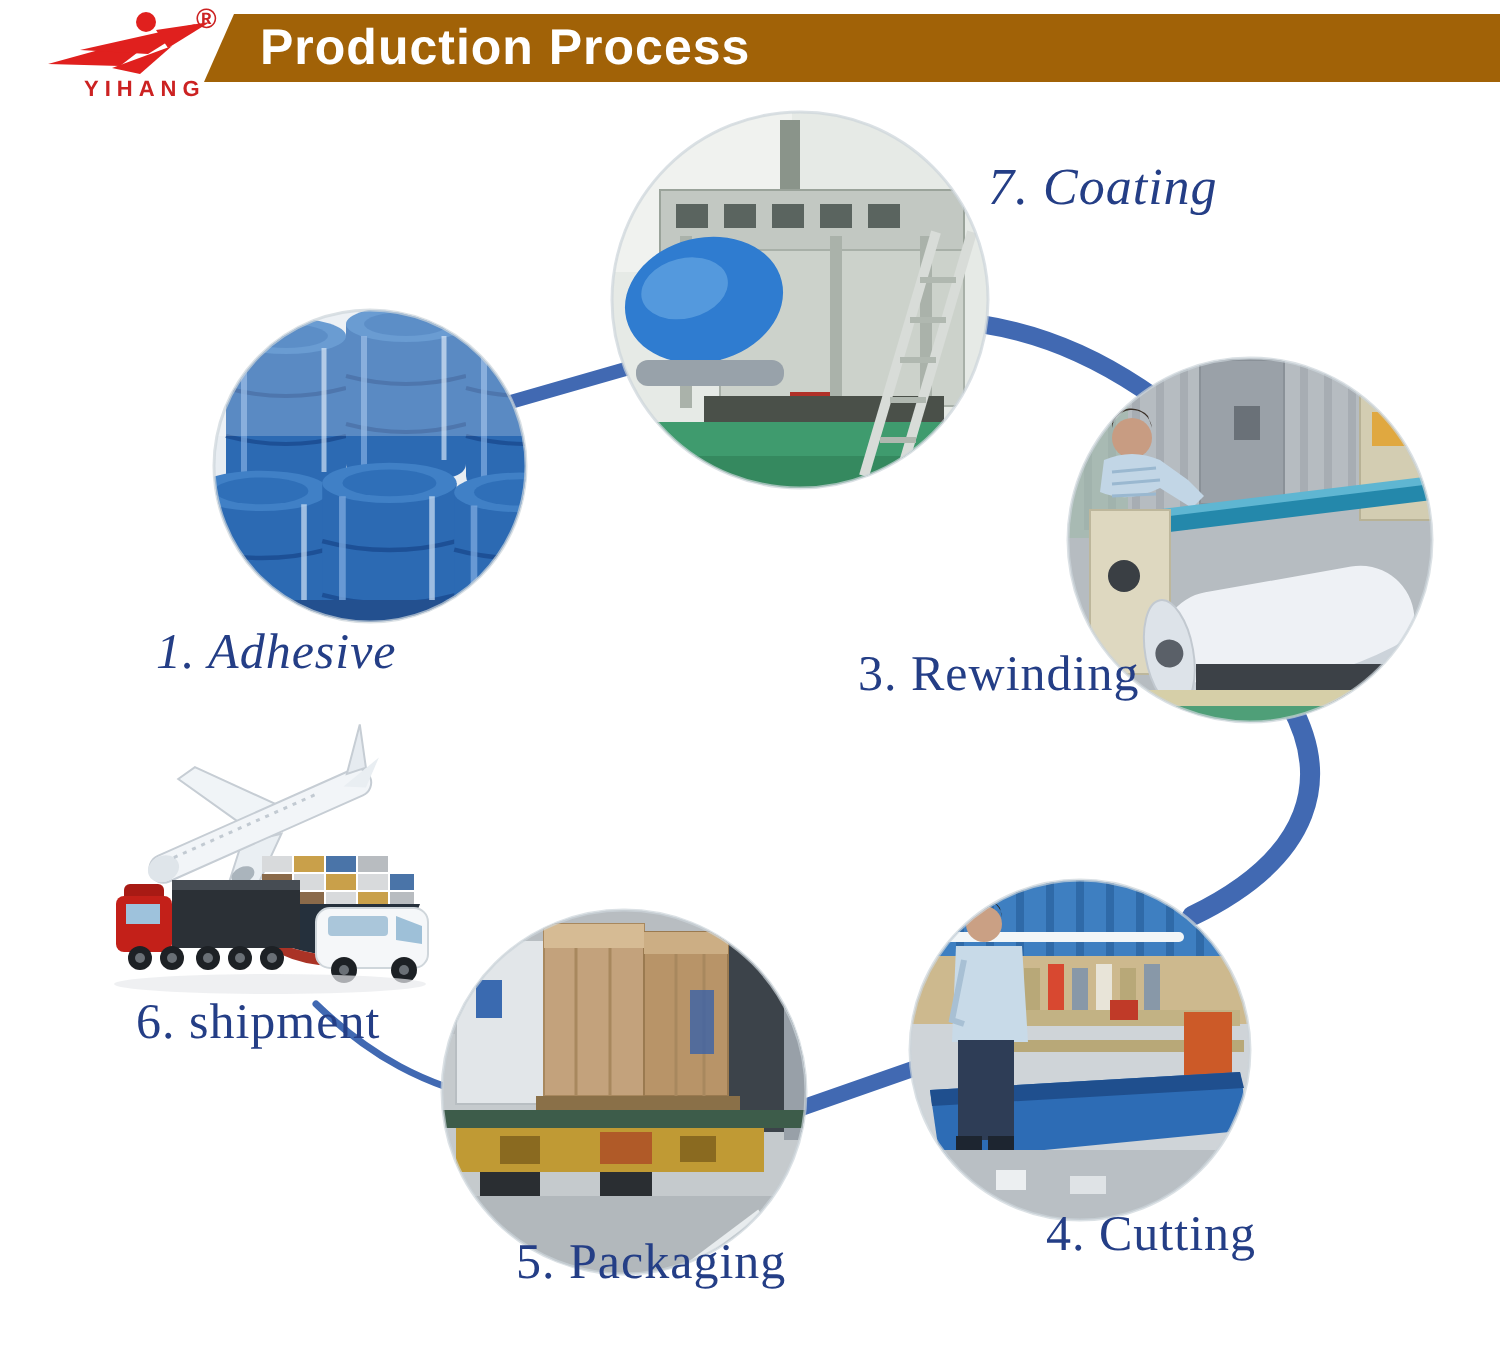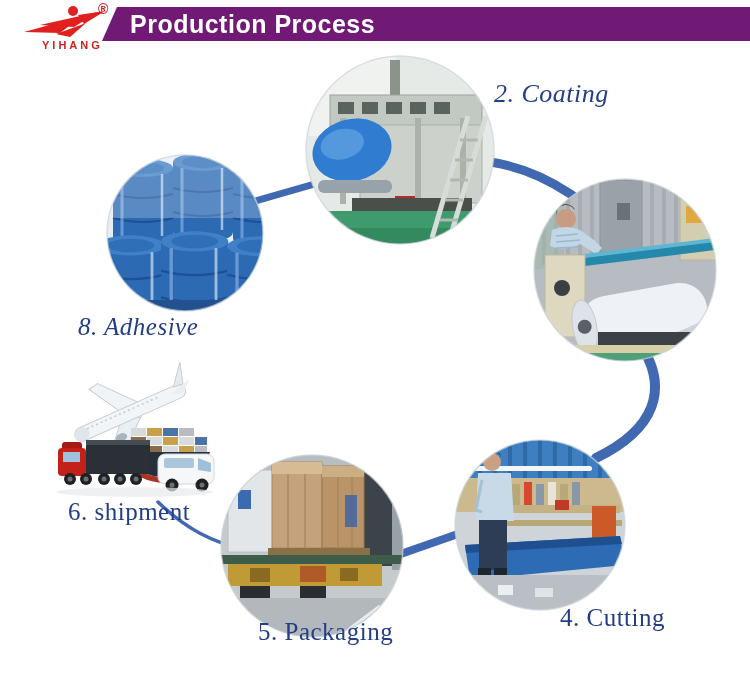--- a/index.html
+++ b/index.html
@@ -1,20 +1,20 @@
 <!DOCTYPE html>
 <html><head>
 <meta charset="utf-8">
 <style>
   html,body{margin:0;padding:0;background:#fff;}
   .stage{position:relative;width:750px;height:677px;background:#ffffff;overflow:hidden;
          font-family:"Liberation Sans",sans-serif;}
   
   .banner{position:absolute;left:102px;top:7px;width:648px;height:34px;
-          background:#701a75;clip-path:polygon(15px 0,100% 0,100% 100%,0 100%);}
+          background:#a16207;clip-path:polygon(15px 0,100% 0,100% 100%,0 100%);}
   .banner span{display:block;padding-left:28px;line-height:34px;color:#ffffff;
                font-size:25px;font-weight:700;letter-spacing:0.5px;}
   .logo{position:absolute;left:10px;top:2px;width:110px;height:56px;}
   .logo .reg{position:absolute;left:88px;top:-1px;color:#cc2222;font-size:14px;font-weight:700;}
   .logo .logo-text{position:absolute;left:32px;top:37px;color:#cc2222;font-size:11px;
                    font-weight:700;letter-spacing:3px;}
   
   .lbl{position:absolute;color:#243e86;font-family:"Liberation Serif","DejaVu Serif",serif;
        font-size:25px;letter-spacing:0.5px;white-space:nowrap;z-index:3;}
   .lbl.it{font-style:italic;}
@@ -311,19 +311,20 @@
         <rect x="164" y="458" width="30" height="10" rx="2" fill="#aac6da"></rect>
         <circle cx="172" cy="485" r="6.5" fill="#1d2125"></circle>
           <circle cx="202" cy="485" r="6.5" fill="#1d2125"></circle>
         <circle cx="172" cy="485" r="2.5" fill="#6a7076"></circle>
           <circle cx="202" cy="485" r="2.5" fill="#6a7076"></circle>
       </g>
       <ellipse cx="135" cy="492" rx="78" ry="5" fill="#e8eaec" opacity="0.7"></ellipse>
     </g>
   </svg>
 
-  <div class="lbl it" style="left:78px;top:313px;">8. Adhesive</div>
-  <div class="lbl it" style="left:494px;top:79px;font-size:26px;">2. Coating</div>
-  <div class="lbl" style="left:560px;top:604px;font-family:Liberation Serif, serif;">4. Cutting</div>
+  <div class="lbl it" style="left:78px;top:313px;">1. Adhesive</div>
+  <div class="lbl it" style="left:494px;top:79px;font-size:26px;">7. Coating</div>
+  <div class="lbl" style="left:429px;top:324px;">3. Rewinding</div>
+  <div class="lbl" style="left:523px;top:604px;font-family:Liberation Serif, serif;">4. Cutting</div>
   <div class="lbl" style="left:258px;top:618px;">5. Packaging</div>
   <div class="lbl" style="left:36px;top:498px;margin-left:32px;">6. shipment</div>
 
 </div>
 
 </body></html>

